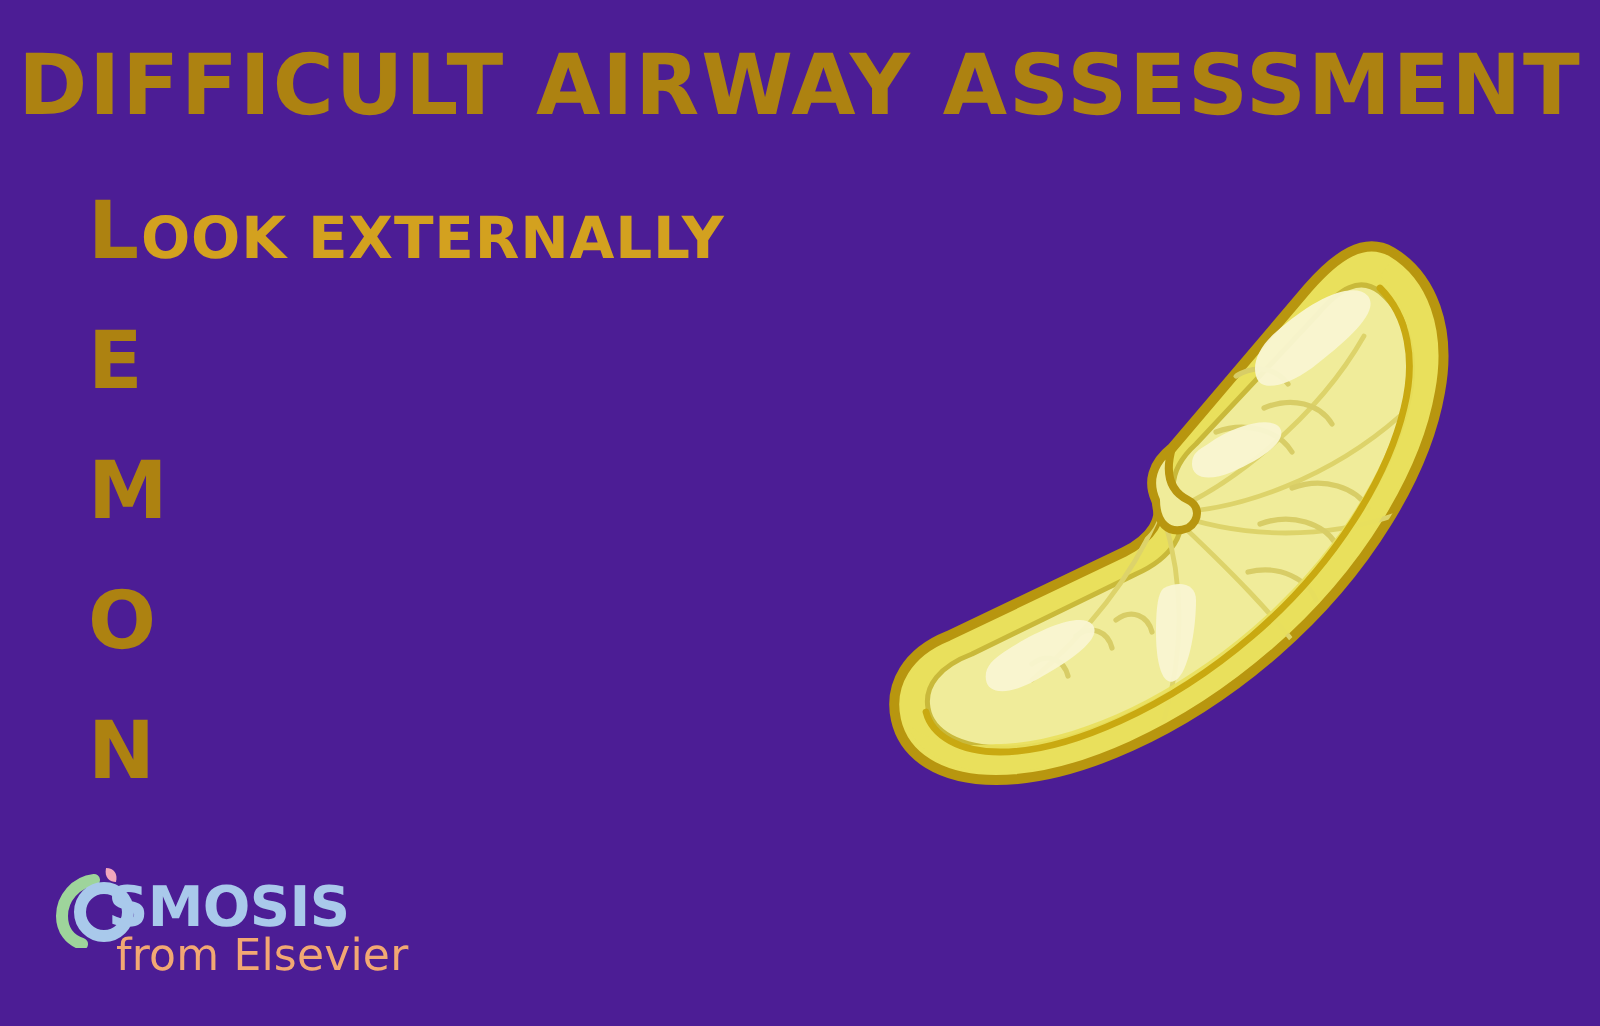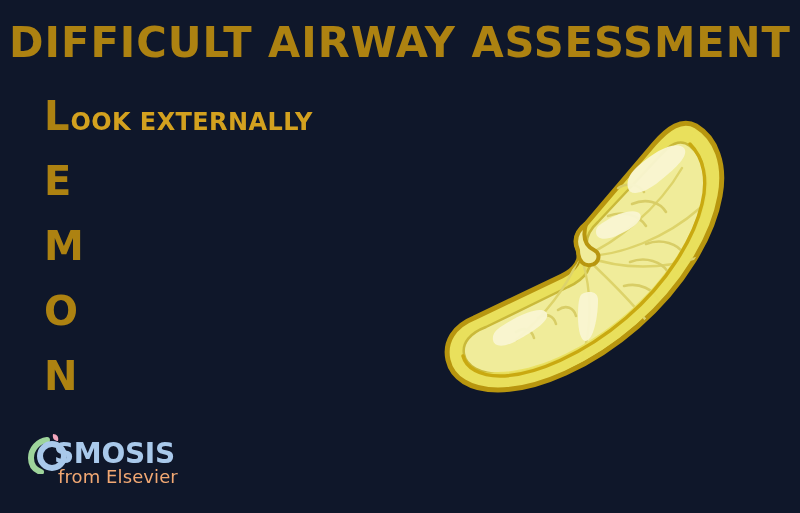--- a/index.html
+++ b/index.html
@@ -10,21 +10,21 @@
     width: 800px;
     height: 513px;
     background: #ffffff;
     font-family: "DejaVu Sans", sans-serif;
     overflow: hidden;
   }
   #canvas {
     position: relative;
     width: 800px;
     height: 513px;
-    background: #0f172a;
+    background: #4c1d95;
   }
 
   
   #title {
     position: absolute;
     left: 0;
     top: 18px;
     width: 800px;
     text-align: center;
     font-family: "DejaVu Sans", sans-serif;
@@ -54,21 +54,21 @@
     font-family: "DejaVu Sans", sans-serif;
     font-weight: bold;
     font-size: 40px;
     color: #ad8211;
     line-height: 1;
     letter-spacing: 0px;
   }
   .mnemonic-rest {
     font-family: "DejaVu Sans", sans-serif;
     font-weight: bold;
-    font-size: 24px;
+    font-size: 29px;
     color: #d3a11f;
     line-height: 1;
     letter-spacing: 0.4px;
     text-transform: uppercase;
     margin-left: 1px;
   }
 
   
   #lemon-wedge {
     position: absolute;
@@ -103,21 +103,21 @@
     letter-spacing: -0.3px;
     color: #a9c9eb;
     line-height: 1;
   }
   #logo-tagline {
     position: absolute;
     left: 32px;
     top: 38px;
     font-family: "DejaVu Sans", sans-serif;
     font-weight: normal;
-    font-size: 18px;
+    font-size: 22px;
     letter-spacing: 0.1px;
     color: #f2a873;
     line-height: 1;
   }
 </style>
 </head>
 <body>
 
 <div id="canvas">
 

